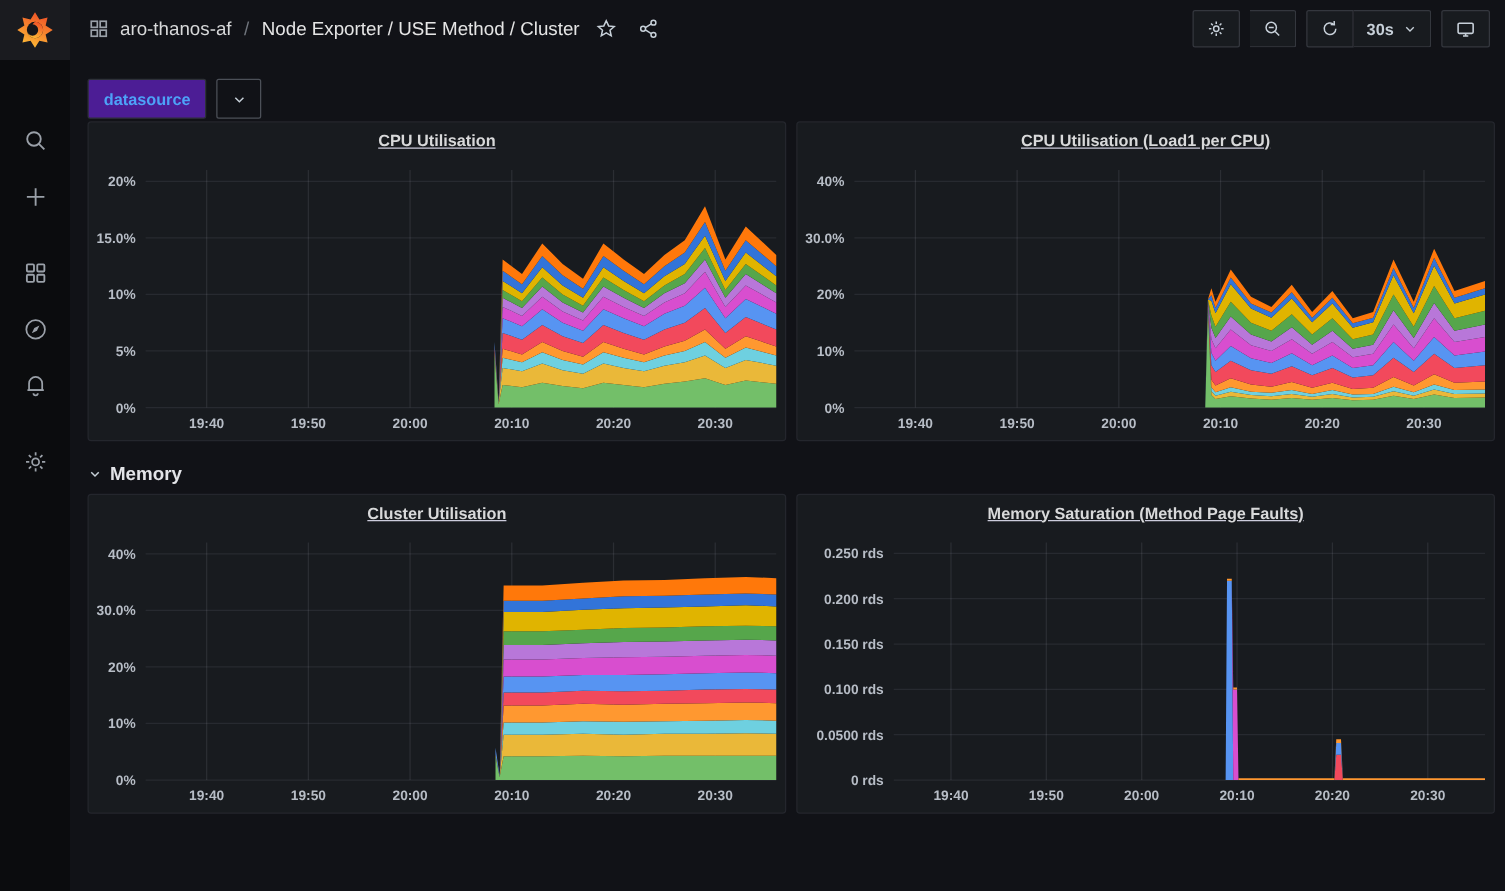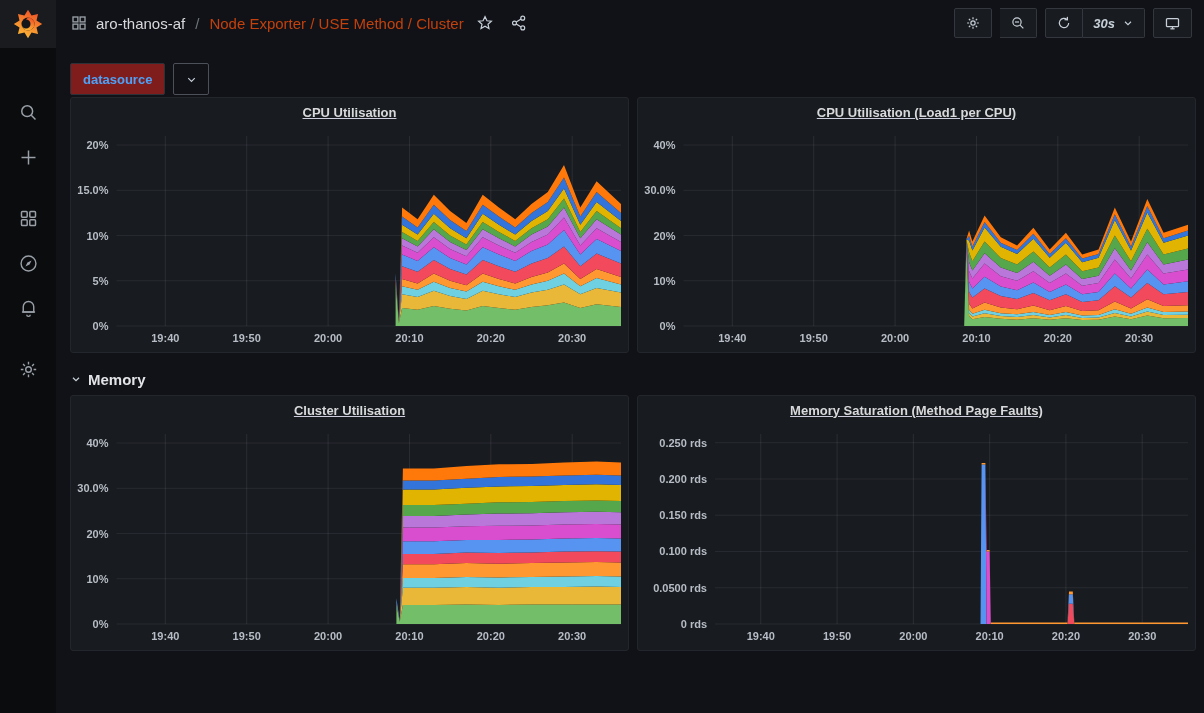--- a/index.html
+++ b/index.html
@@ -14,33 +14,33 @@
   .side-btn { width:40px; height:40px; display:flex; align-items:center; justify-content:center; background:none; border:0; cursor:pointer; margin-bottom:5px; border-radius:2px; }
   .side-btn.gap-before { margin-top:16px; }
   .icon svg { display:block; }
 
   
   .main { flex:1; display:flex; flex-direction:column; }
   .topbar { height:46px; display:flex; align-items:center; justify-content:space-between; padding:0 12px 0 14px; }
   .tb-left { display:flex; align-items:center; gap:8px; }
   .crumb-root { background:none; border:0; color:#d8d9da; font-size:15px; cursor:pointer; font-family:inherit; }
   .crumb-sep { color:#70757d; font-size:15px; padding:0 2px; }
-  .crumb-title { color:#c2410c; font-size:15px; font-weight:500; cursor:pointer; }
+  .crumb-title { color:#e5e5e5; font-size:15px; font-weight:500; cursor:pointer; }
   .tb-iconbtn { background:none; border:0; cursor:pointer; padding:4px; display:flex; align-items:center; }
   .tb-right { display:flex; align-items:center; gap:8px; }
   .btn { height:30px; background:#181b1f; border:1px solid #34373e; border-radius:2px; color:#c7d0d9; display:flex; align-items:center; gap:7px; padding:0 10px; font-size:13px; font-weight:600; cursor:pointer; font-family:inherit; }
   .btn-group { display:flex; }
   .btn-group .btn { border-radius:0; }
   .btn-group .btn:first-child { border-radius:2px 0 0 2px; }
-  .btn-group .btn:last-child { border-radius:0 2px 2px 0; border-left:0;font-style:italic; }
+  .btn-group .btn:last-child { border-radius:0 2px 2px 0; border-left:0; }
   .utc-badge { font-size:11px; font-weight:700; }
 
   
   .submenu { display:flex; padding:17px 0 0 14px; gap:8px; }
-  .var-btn { height:32px; background:#7f1d1d; border:1px solid #2e3138; border-radius:2px; color:#4da2f8; font-size:13px; font-weight:600; padding:0 12px; cursor:pointer; font-family:inherit; }
+  .var-btn { height:32px; background:#4c1d95; border:1px solid #2e3138; border-radius:2px; color:#4da2f8; font-size:13px; font-weight:600; padding:0 12px; cursor:pointer; font-family:inherit; }
   .var-dd { width:36px; height:32px; background:#111217; border:1px solid #4c5058; border-radius:2px; display:flex; align-items:center; justify-content:center; cursor:pointer; }
 
   
   .content { padding:0 8px 0 14px; }
   .section-header { display:flex; align-items:center; gap:6px; height:28px; margin-top:12px; cursor:pointer; }
   .section-header span { font-size:15px; font-weight:700; color:#e3e4e8; }
   .grid-row { display:grid; grid-template-columns:1fr 1fr; gap:8px; margin-top:2px;text-decoration:underline; }
   .panel { height:256px; background:#181b1f; border:1px solid #24262d; border-radius:3px; overflow:hidden; }
   .panel-title { height:28px; display:flex; align-items:center; justify-content:center; font-size:13px; font-weight:600; color:#d8d9da; cursor:pointer; }
   .chart { width:100%; height:222px; display:block; cursor:crosshair; }

